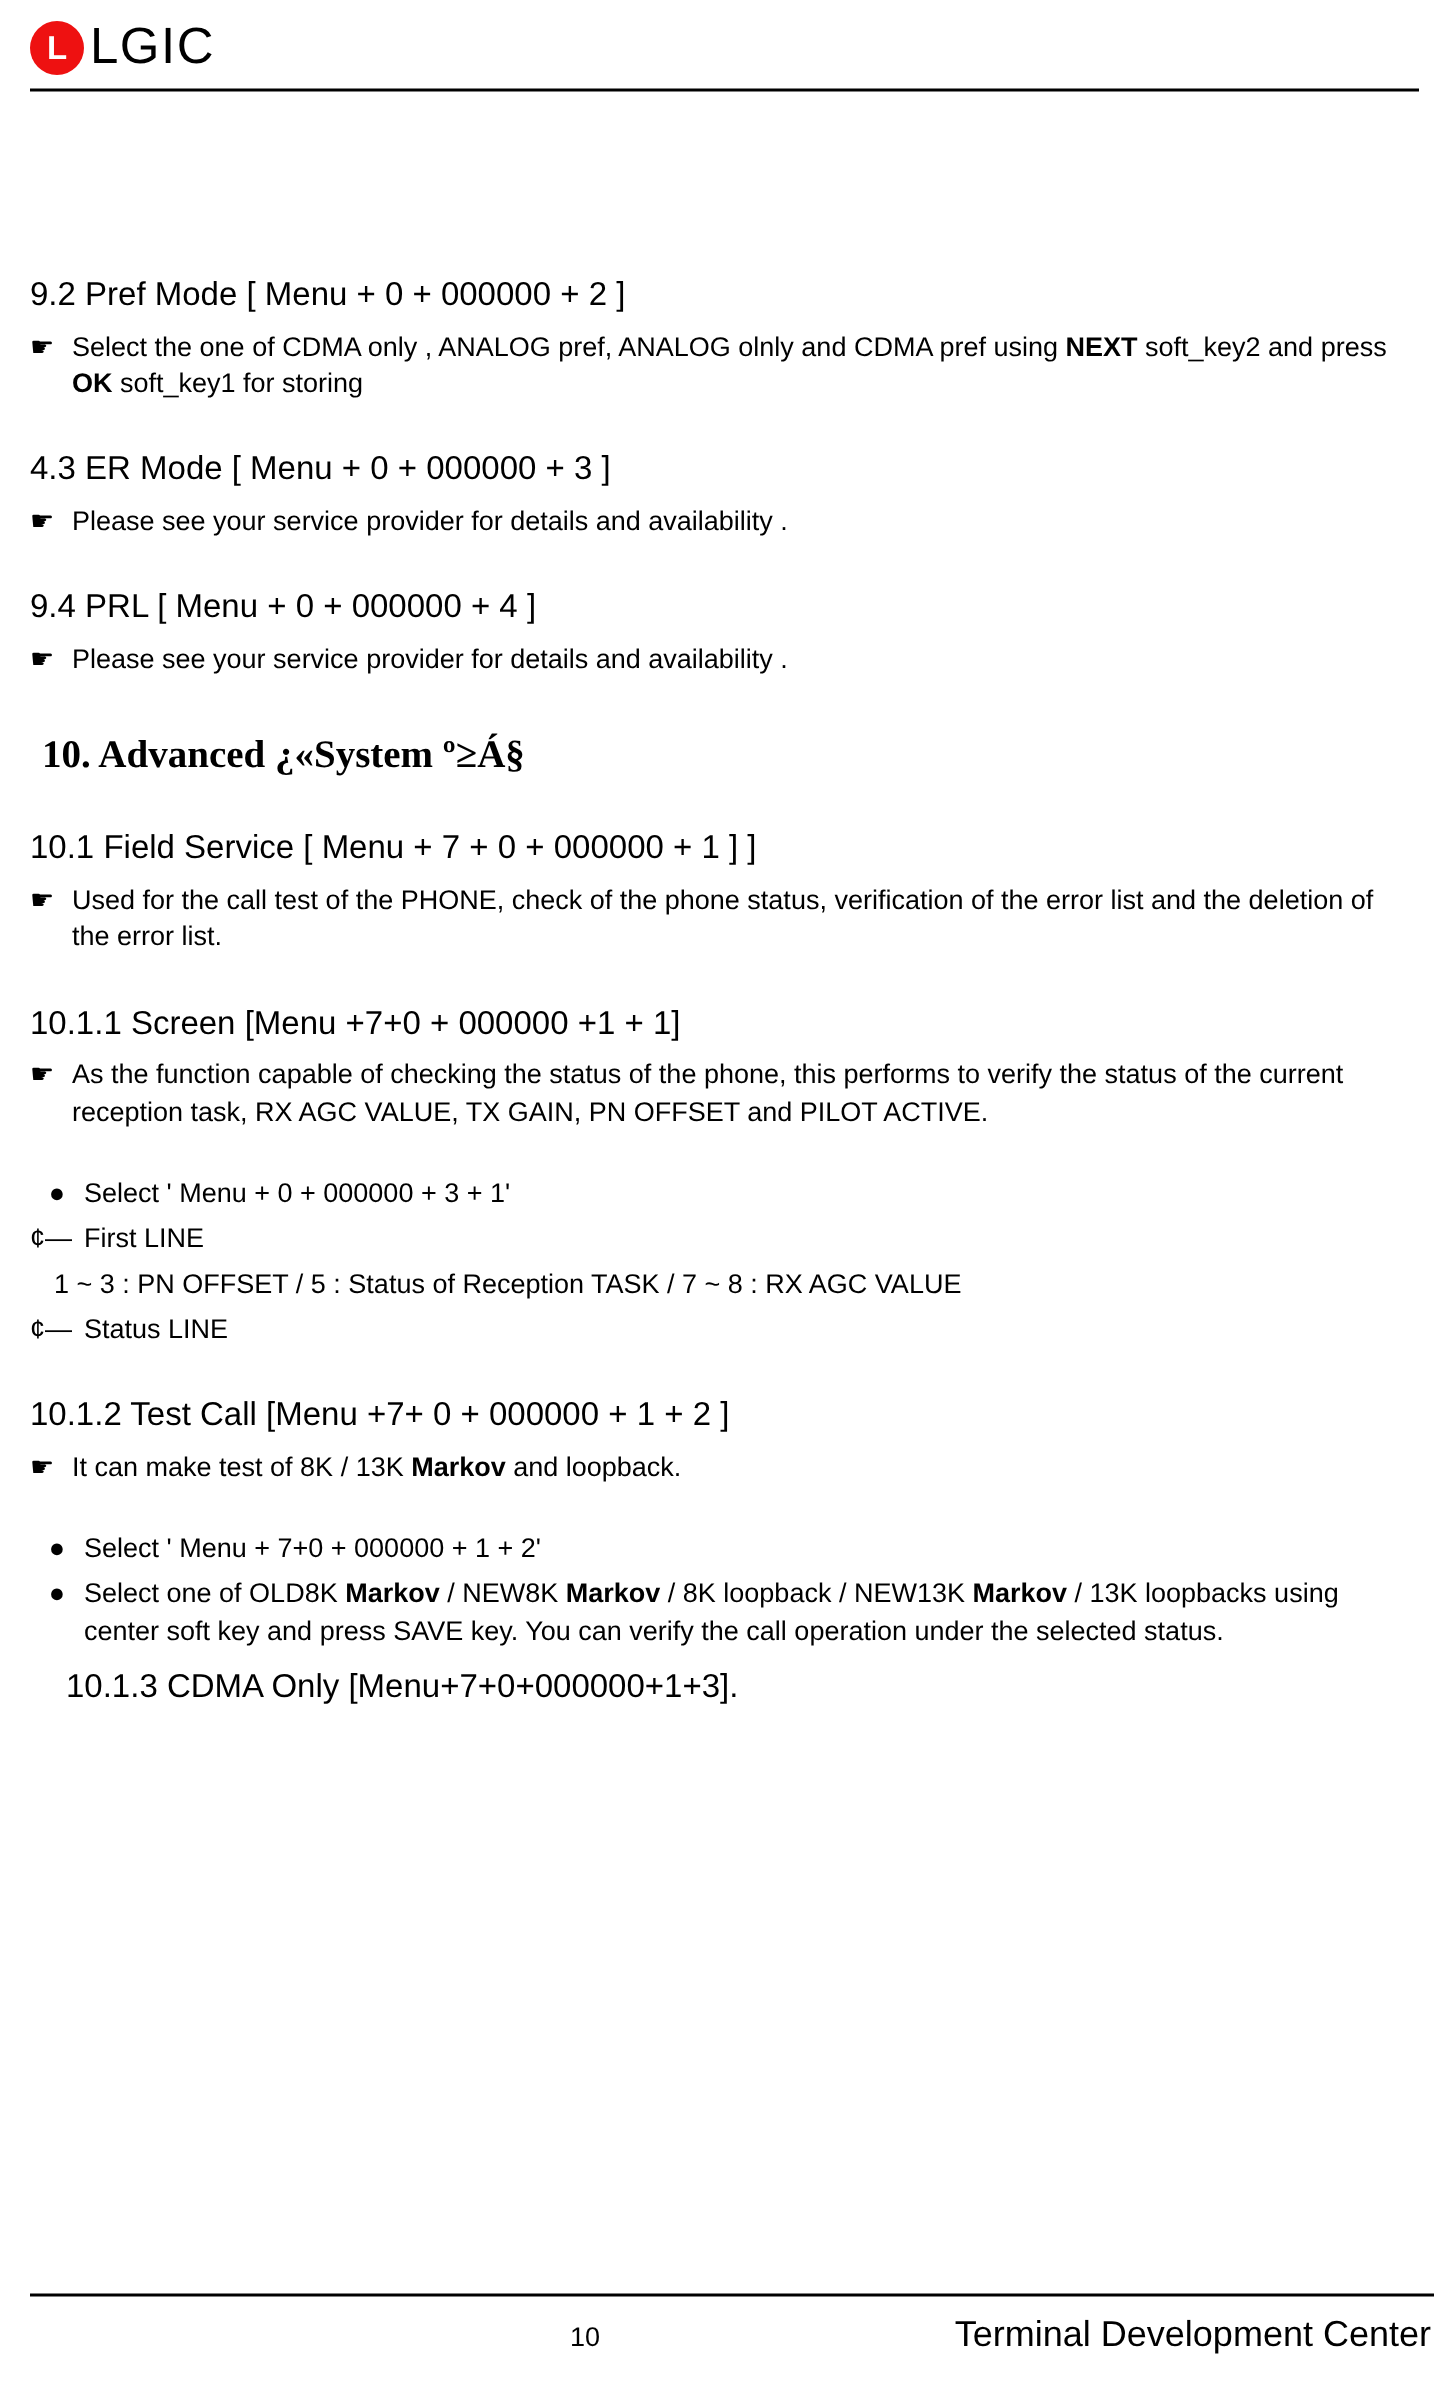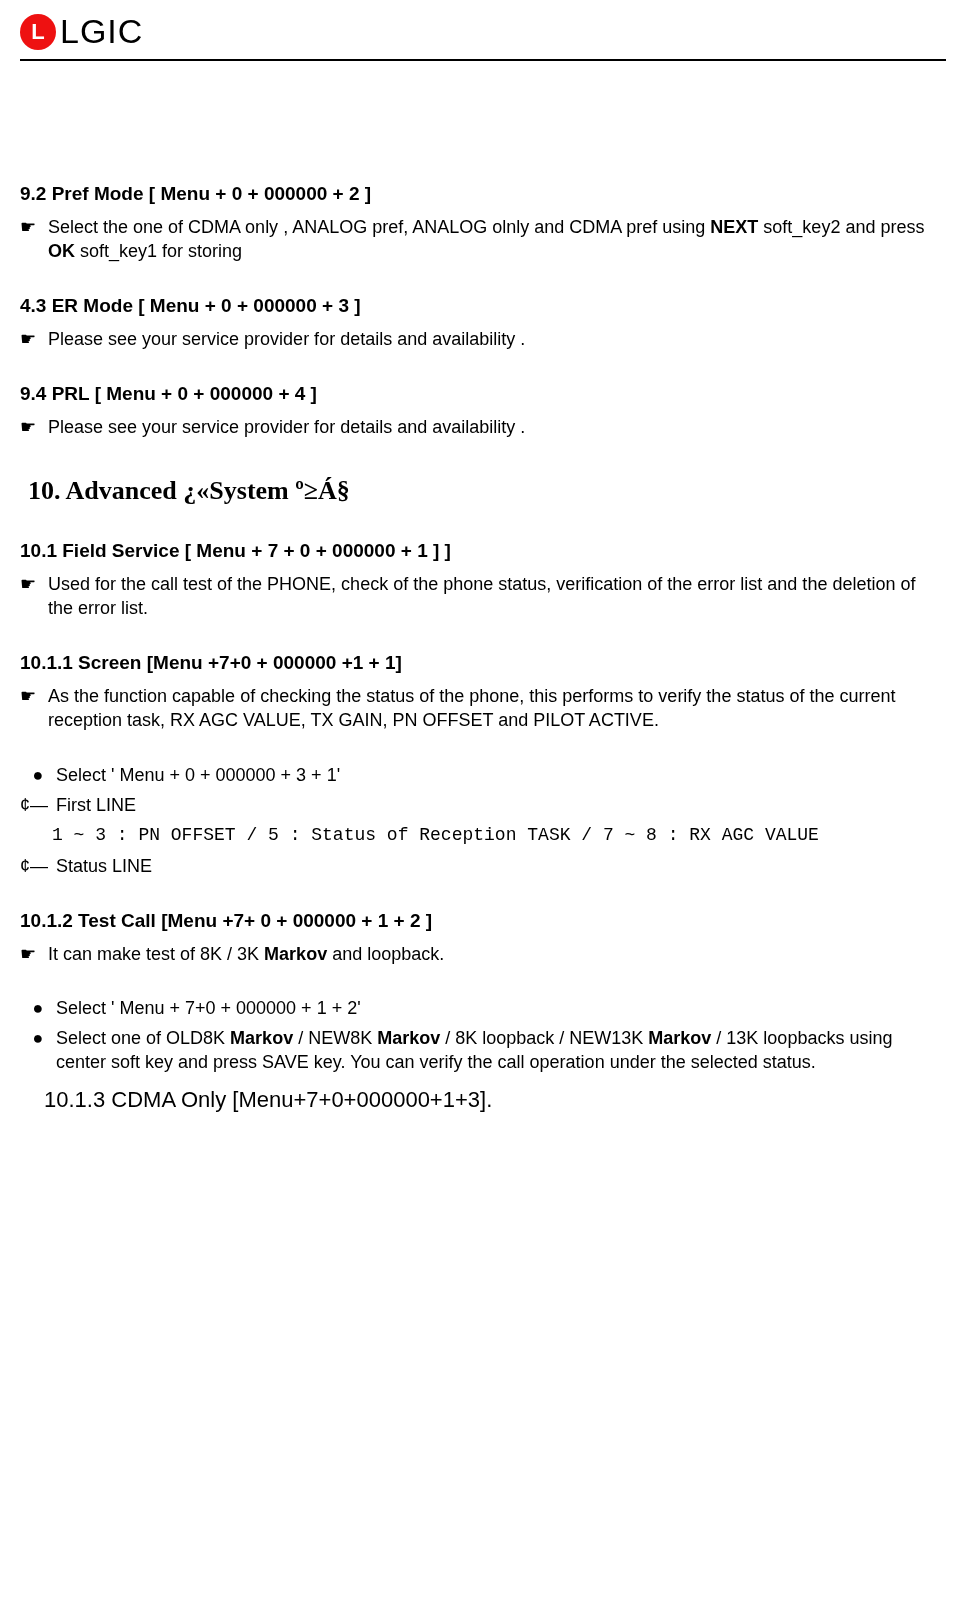--- a/index.html
+++ b/index.html
@@ -48,22 +48,22 @@
     border-top: 2px solid #000;
     margin: 6px 0 0 0;
   }
   
   .content {
     padding: 90px 10px 0 0;
     font-size: 18px;
     line-height: 1.35;
   }
   .sec-title {
-    font-size: 19px;
-    font-weight: 700;
+    font-size: 22px;
+    font-weight: 400;
     margin: 30px 0 8px 0;
   }
   .bullet-hand, .bullet-disc, .bullet-brace {
     display: flex;
     align-items: flex-start;
     margin: 6px 0;
   }
   .bullet-hand .mark {
     width: 28px;
     flex: 0 0 28px;
@@ -82,24 +82,23 @@
     width: 36px;
     flex: 0 0 36px;
     font-size: 18px;
     line-height: 1.35;
     padding-left: 0;
   }
   .bullet-text {
     flex: 1 1 auto;
   }
   .inner-indent {
-    margin-left: 32px;
+    margin-left: 16px;
     margin-top: 6px;
     margin-bottom: 6px;
-    font-family: Liberation Mono, monospace;
   }
   .big-heading {
     font-size: 26px;
     font-weight: 700;
     margin: 34px 0 10px 8px;
     font-family: Liberation Serif, serif;
   }
   .sub-10-1-3 {
     font-size: 22px;
     font-weight: 400;
@@ -196,21 +195,21 @@
 
     <div class="bullet-brace">
       <div class="mark">¢—</div>
       <div class="bullet-text">Status LINE</div>
     </div>
 
     <div class="sec-title">10.1.2 Test Call [Menu +7+ 0 + 000000 + 1 + 2 ]</div>
     <div class="bullet-hand">
       <div class="mark">☛</div>
       <div class="bullet-text">
-        <span>It can make test of 8K / 3K </span><b>Markov</b><span> and loopback.</span>
+        <span>It can make test of 8K / 13K </span><b>Markov</b><span> and loopback.</span>
       </div>
     </div>
 
     <div style="height:18px"></div>
 
     <div class="bullet-disc">
       <div class="mark">●</div>
       <div class="bullet-text"> Select ' Menu + 7+0 + 000000 + 1 + 2'</div>
     </div>
 
@@ -218,14 +217,21 @@
       <div class="mark">●</div>
       <div class="bullet-text">
         <span> Select one of OLD8K </span><b>Markov</b><span> / NEW8K </span><b>Markov</b><span> / 8K loopback / NEW13K </span><b>Markov</b><span> / 13K loopbacks using center soft key and press SAVE key. You can verify the call operation under the selected status.</span>
       </div>
     </div>
 
     <div class="sub-10-1-3">10.1.3 CDMA Only [Menu+7+0+000000+1+3].</div>
 
   </div>
 
+  <div class="footer-wrap">
+    <hr class="hr-bot">
+    <div class="footer-line">
+      <span class="page-no">10</span>
+      <span class="tdc">Terminal Development Center</span>
+    </div>
+  </div>
 
 </div>
 
 </body></html>

